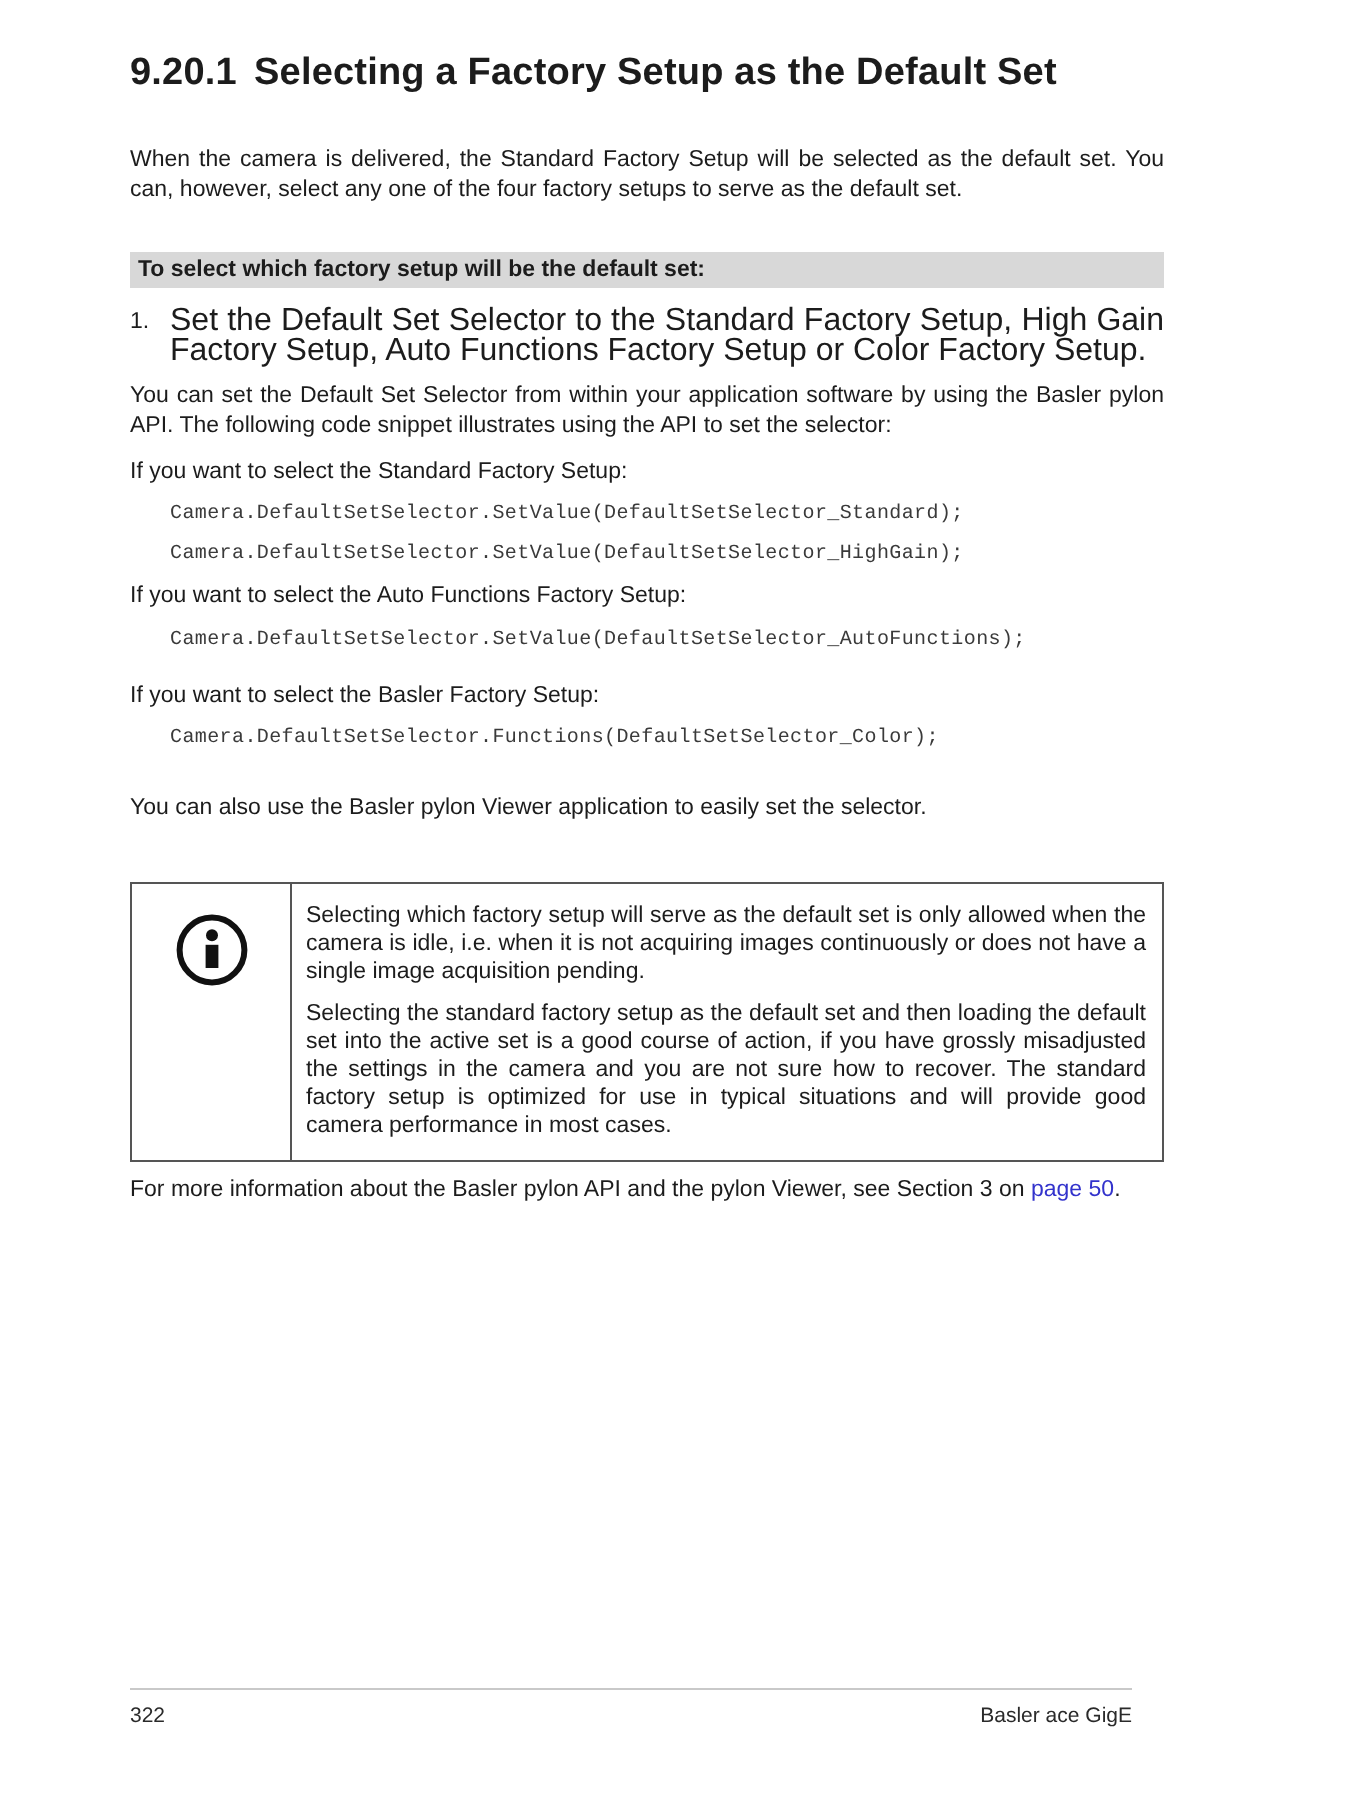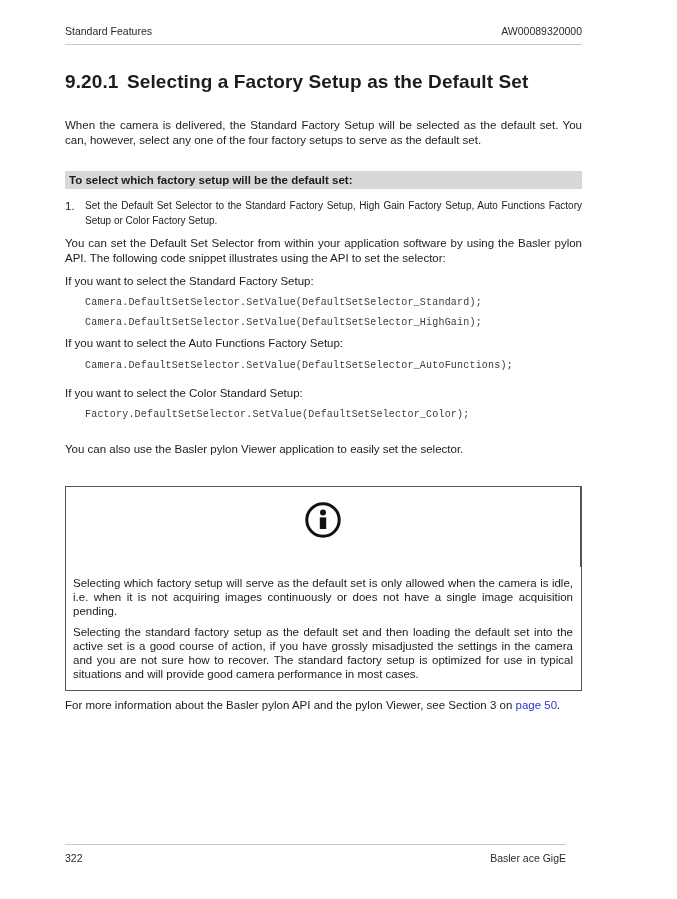--- a/index.html
+++ b/index.html
@@ -68,21 +68,21 @@
     display:flex;
     margin-top:10px;
   }
   .step-num{
     flex:0 0 20px;
     font-size:11.5px;
     line-height:14.6px;
   }
   .step-text{
     flex:1;
-    font-size:10px;
+    font-size:16px;
     line-height:14.6px;
     text-align:justify;
   }
   .api-para{margin-top:8px;}
   .snippet-label{
     margin-top:8px;
     font-size:11.5px;
     line-height:14.6px;
   }
   .snippet-label.extra-gap{margin-top:15px;}
@@ -94,21 +94,20 @@
     color:var(--code_text);
     white-space:pre;
   }
   .viewer-para{margin-top:22px; text-align:left;}
   
   .note-box{
     margin-top:29px;
     display:flex;
     border:1px solid var(--note_border);
     min-height:140px;
-    flex-direction:column;
   }
   .note-icon-cell{
     flex:0 0 80px;
     border-right:1px solid var(--note_border);
     display:flex;
     justify-content:center;
     padding-top:13px;
   }
   .note-text-cell{
     flex:1;
@@ -144,24 +143,20 @@
     font-size:10.5px;
     color:#2a2a2a;
   }
 </style>
 </head>
 <body>
 
 <div class="page">
   <div class="content">
 
-    <div class="running-header">
-      <span>Standard Features</span>
-      <span>AW00089320000</span>
-    </div>
 
     <h1 class="section-heading"><span class="sec-num">9.20.1</span><span>Selecting a Factory Setup as the Default Set</span></h1>
 
     <p class="para intro-para">When the camera is delivered, the Standard Factory Setup will be selected as the default set. You can, however, select any one of the four factory setups to serve as the default set.</p>
 
     <div class="procedure-heading">To select which factory setup will be the default set:</div>
 
     <div class="step">
       <span class="step-num">1.</span>
       <span class="step-text">Set the Default Set Selector to the Standard Factory Setup, High Gain Factory Setup, Auto Functions Factory Setup or Color Factory Setup.</span>
@@ -170,22 +165,22 @@
     <p class="para api-para">You can set the Default Set Selector from within your application software by using the Basler pylon API. The following code snippet illustrates using the API to set the selector:</p>
 
     <p class="snippet-label">If you want to select the Standard Factory Setup:</p>
     <div class="code-line">Camera.DefaultSetSelector.SetValue(DefaultSetSelector_Standard);</div>
 
     <div class="code-line">Camera.DefaultSetSelector.SetValue(DefaultSetSelector_HighGain);</div>
 
     <p class="snippet-label">If you want to select the Auto Functions Factory Setup:</p>
     <div class="code-line">Camera.DefaultSetSelector.SetValue(DefaultSetSelector_AutoFunctions);</div>
 
-    <p class="snippet-label extra-gap">If you want to select the Color Standard Setup:</p>
-    <div class="code-line">Factory.DefaultSetSelector.SetValue(DefaultSetSelector_Color);</div>
+    <p class="snippet-label extra-gap">If you want to select the Basler Factory Setup:</p>
+    <div class="code-line">Camera.DefaultSetSelector.Functions(DefaultSetSelector_Color);</div>
 
     <p class="para viewer-para">You can also use the Basler pylon Viewer application to easily set the selector.</p>
 
     <div class="note-box">
       <div class="note-icon-cell">
         <span>
           <svg width="40" height="40" viewBox="0 0 40 40" aria-hidden="true">
             <circle cx="20" cy="20" r="16.2" fill="none" stroke="#111" stroke-width="3"></circle>
             <circle cx="20" cy="12.6" r="3" fill="#111"></circle>
             <path d="M16.8 17.4 L23.2 17.4 L23.2 29 L16.8 29 Z" fill="#111"></path>

